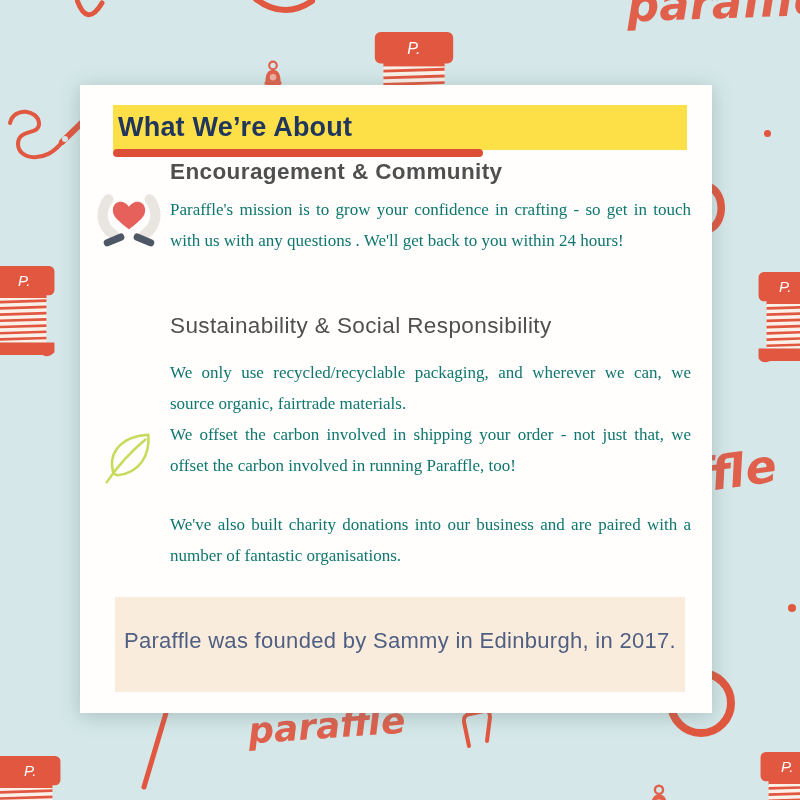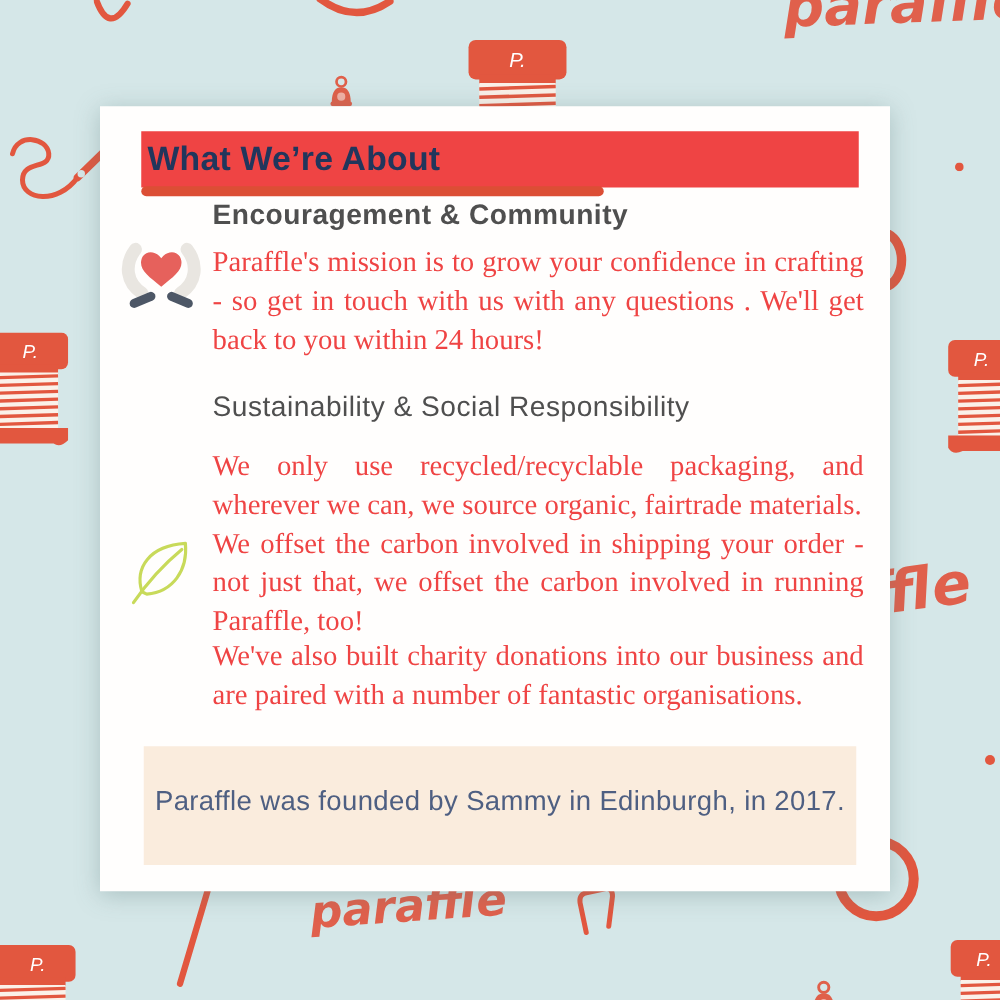--- a/index.html
+++ b/index.html
@@ -15,30 +15,30 @@
   .spool{width:80px;height:auto;}
   .spool-left{left:-22px;top:266px;}
   .spool-top{left:371px;top:32px;width:86px;}
   .spool-right{left:755px;top:272px;}
   .spool-bottom-left{left:-16px;top:756px;}
   .spool-bottom-right{left:757px;top:752px;}
   .spool text{font-family:"Liberation Sans",sans-serif;font-style:italic;font-size:17px;fill:#fff;}
 
   .card{position:absolute;left:80px;top:85px;width:632px;height:628px;background:#fffefd;z-index:5;
         box-shadow:0 3px 18px rgba(90,120,120,0.35);}
-  .title-bar{position:absolute;left:33px;top:20px;width:574px;height:45px;background:#ef4444;}
+  .title-bar{position:absolute;left:33px;top:20px;width:574px;height:45px;background:#fde047;}
   .title-bar h1{margin:0;padding-left:5px;line-height:45px;font-size:27px;font-weight:bold;
         color:#21365c;letter-spacing:0.2px;}
   .title-underline{position:absolute;left:33px;top:64px;width:370px;height:8px;background:#dc4e35;
         border-radius:4px;}
   .sec-head{position:absolute;left:90px;margin:0;font-size:22.5px;font-weight:400;color:#4f4f4f;
         letter-spacing:0.4px;font-family:"Liberation Sans",sans-serif;}
   .s1{top:74px;font-weight:bold;} .s2{top:228px;text-align:right;}
   .body-p{position:absolute;left:90px;width:521px;margin:0;font-family:"Liberation Serif",serif;
-        font-size:23px;line-height:31px;color:#ef4444;text-align:justify;}
+        font-size:17px;line-height:31px;color:#0f766e;text-align:justify;}
   .p1{top:109px;} .p2{top:272px;} .p3{top:334px;} .p4{top:424px;}
   .icon-abs{position:absolute;}
   .hands-icon{left:16px;top:102px;}
   .leaf-icon{left:20px;top:342px;}
   .footer-box{position:absolute;left:35px;top:512px;width:570px;height:95px;background:#faecdd;
         text-align:center;}
   .footer-box p{margin:0;font-size:22px;color:#4e5f82;letter-spacing:0.3px;}
   .footer-line1{padding-top:31px;}
   .footer-line2{padding-top:15px;}
 </style>

